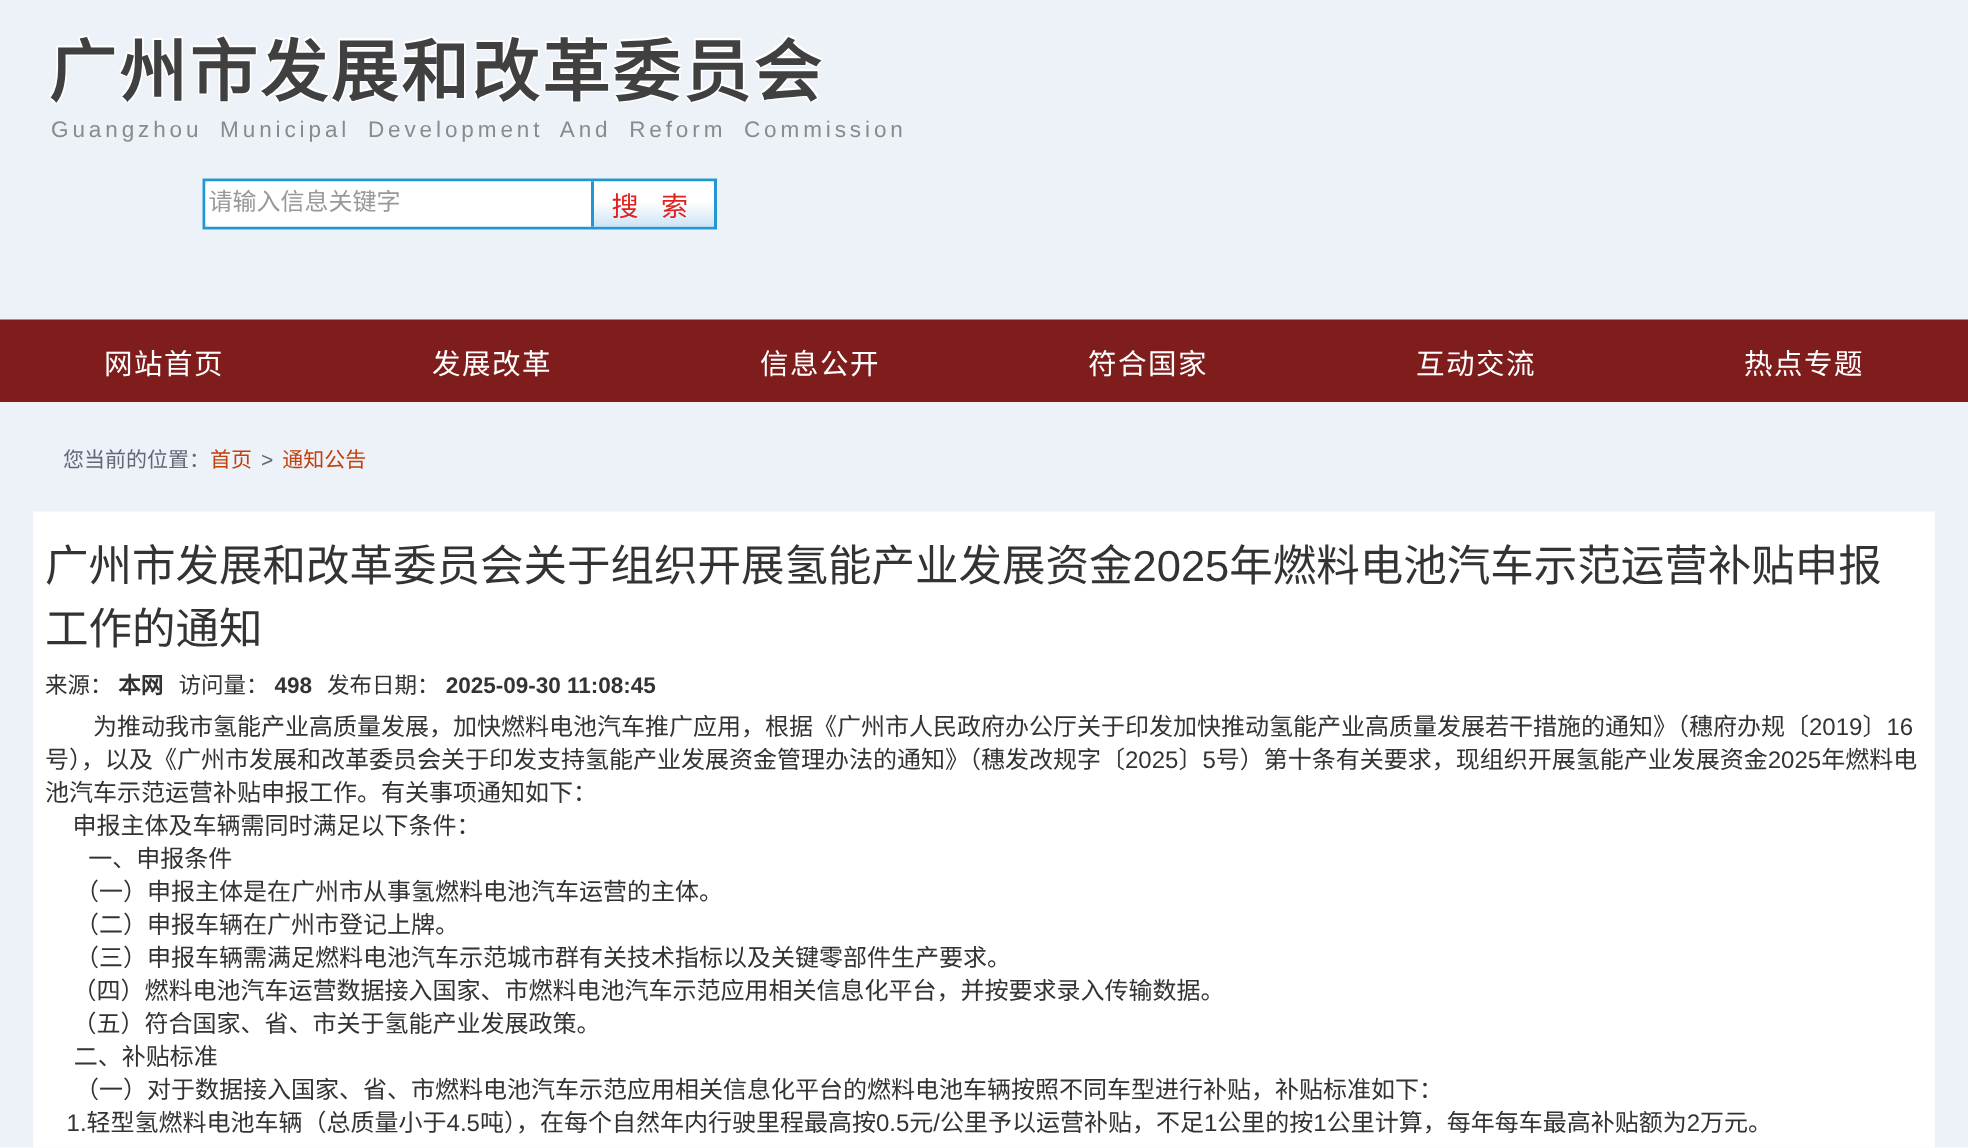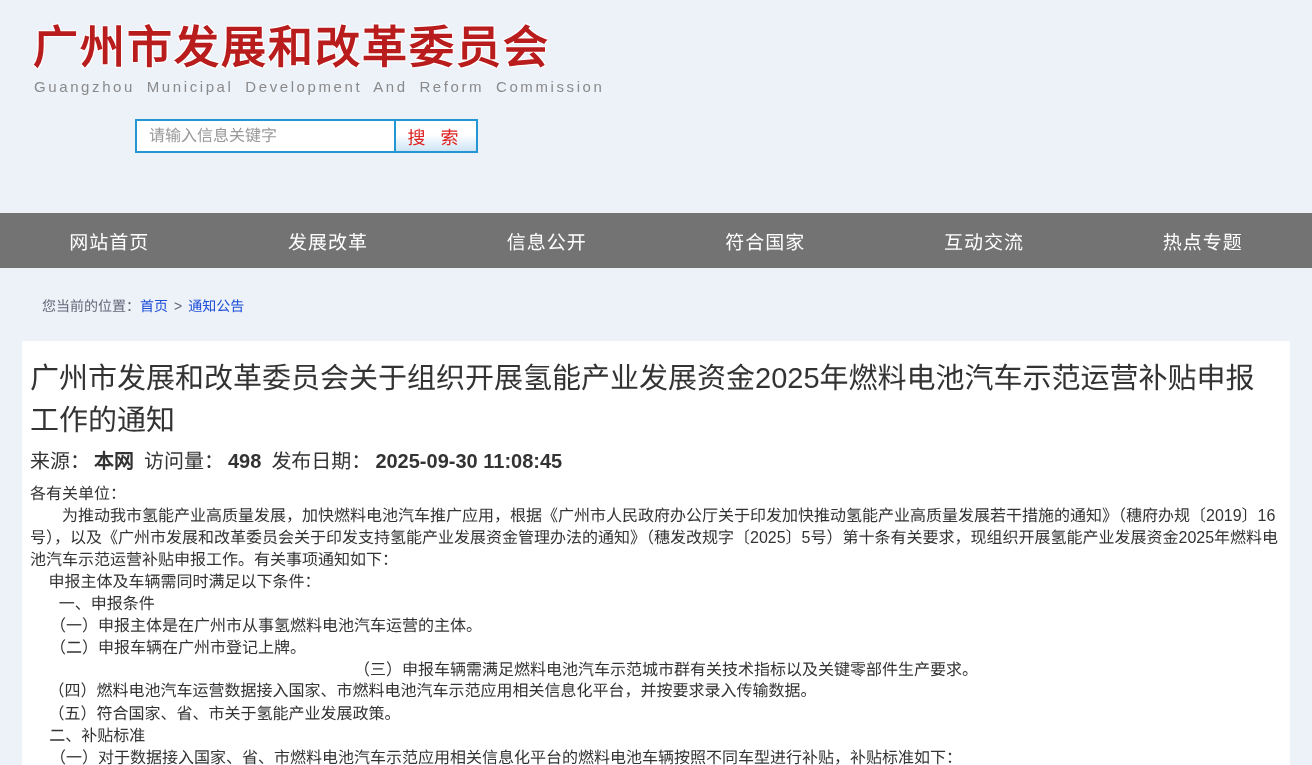--- a/index.html
+++ b/index.html
@@ -11,21 +11,21 @@
     background: #edf1f8;
     font-family: "Liberation Sans", "DejaVu Sans", sans-serif;
   }
 
   
   .site-header { padding: 22px 0 0 33px; height: 213px; }
   .site-title {
     margin: 0;
     font-size: 45px;
     font-weight: bold;
-    color: #b91c1c;
+    color: #404040;
     letter-spacing: 2px;
     line-height: 1.15;
     text-shadow: 1px 1px 0 #ffffff, -1px -1px 0 #ffffff, 1px -1px 0 #ffffff, -1px 1px 0 #ffffff;
   }
   .site-subtitle {
     margin: 4px 0 0 1px;
     font-size: 15px;
     color: #8a8a8a;
     letter-spacing: 2.6px;
     word-spacing: 5px;
@@ -35,79 +35,79 @@
     display: flex;
     border: 2px solid #2397d3;
     background: #ffffff;
     height: 34px;
     width: 343px;
   }
   .search-input {
     border: none;
     outline: none;
     width: 258px;
-    padding: 0 12px;
+    padding: 0 2px;
     font-size: 16px;
     color: #15803d;
     font-family: inherit;
   }
   .search-input::placeholder { color: #999; }
   .search-button {
     width: 82px;
     border: none;
     border-left: 2px solid #2397d3;
     background: linear-gradient(#ffffff 45%, #cde4f4);
     color: #dd2222;
     font-size: 18px;
     letter-spacing: 5px;
     padding-left: 5px;
     cursor: pointer;
     font-family: inherit;
   }
 
   
-  .main-nav { background: #737373; height: 55px; }
+  .main-nav { background: #7f1d1d; height: 55px; }
   .nav-list { display: flex; height: 100%; }
   .nav-item {
     flex: 1;
     display: flex;
     align-items: center;
     justify-content: center;
     color: #ffffff;
     font-size: 19px;
     letter-spacing: 1px;
     text-decoration: none;
     cursor: pointer;
   }
 
   
   .breadcrumb {
     padding: 27px 0 26px 42px;
     font-size: 14px;
     color: #667;
   }
-  .breadcrumb a { color: #1d4ed8; text-decoration: none; cursor: pointer; }
+  .breadcrumb a { color: #c2410c; text-decoration: none; cursor: pointer; }
   .crumb-sep { margin: 0 6px; }
 
   
   .panel {
     margin: 0 22px;
     background: #ffffff;
     padding: 16px 8px 80px 8px;
     min-height: 430px;
   }
   .article-title {
     margin: 0 0 4px 0;
     font-size: 29px;
     line-height: 1.45;
     font-weight: normal;
     color: #333;
   }
   .article-meta {
-    font-size: 20px;
+    font-size: 15px;
     color: #333;
     margin: 4px 0 9px 0;
   }
   .article-meta .v { font-weight: bold; margin-right: 10px; }
   .article-meta .l { margin-right: 4px; }
   .article-body { }
   .para {
     margin: 0;
     font-size: 16px;
     line-height: 22px;
@@ -144,26 +144,25 @@
   <span>您当前的位置：</span><a>首页</a><span class="crumb-sep">&gt;</span><a>通知公告</a>
 </div>
 
 <main class="panel">
   <h2 class="article-title">广州市发展和改革委员会关于组织开展氢能产业发展资金2025年燃料电池汽车示范运营补贴申报工作的通知</h2>
   <div class="article-meta">
     <span class="l">来源：</span><span class="v">本网</span><span class="l">访问量：</span><span class="v">498</span><span class="l">发布日期：</span><span class="v">2025-09-30 11:08:45</span>
   </div>
   <div class="article-body">
 
-  <p class="para" style="margin-left: 0em;">各有关单位：</p>
       <p class="para" style="text-indent: 2em;">为推动我市氢能产业高质量发展，加快燃料电池汽车推广应用，根据《广州市人民政府办公厅关于印发加快推动氢能产业高质量发展若干措施的通知》（穗府办规〔2019〕16号），以及《广州市发展和改革委员会关于印发支持氢能产业发展资金管理办法的通知》（穗发改规字〔2025〕5号）第十条有关要求，现组织开展氢能产业发展资金2025年燃料电池汽车示范运营补贴申报工作。有关事项通知如下：</p>
       <p class="para" style="margin-left: 1.15em;">申报主体及车辆需同时满足以下条件：</p>
       <p class="para" style="margin-left: 1.8em;">一、申报条件</p>
       <p class="para" style="margin-left: 1.25em;">（一）申报主体是在广州市从事氢燃料电池汽车运营的主体。</p>
       <p class="para" style="margin-left: 1.25em; font-family: Liberation Serif, serif;">（二）申报车辆在广州市登记上牌。</p>
-      <p class="para" style="margin-left: 1.25em; text-align: center;">（三）申报车辆需满足燃料电池汽车示范城市群有关技术指标以及关键零部件生产要求。</p>
+      <p class="para" style="margin-left: 1.25em;">（三）申报车辆需满足燃料电池汽车示范城市群有关技术指标以及关键零部件生产要求。</p>
       <p class="para" style="margin-left: 1.15em; font-family: Liberation Mono, monospace;">（四）燃料电池汽车运营数据接入国家、市燃料电池汽车示范应用相关信息化平台，并按要求录入传输数据。</p>
       <p class="para" style="margin-left: 1.15em;">（五）符合国家、省、市关于氢能产业发展政策。</p>
       <p class="para" style="margin-left: 1.2em;">二、补贴标准</p>
       <p class="para" style="margin-left: 1.25em;">（一）对于数据接入国家、省、市燃料电池汽车示范应用相关信息化平台的燃料电池车辆按照不同车型进行补贴，补贴标准如下：</p>
       <p class="para" style="margin-left: 0.9em;">1.轻型氢燃料电池车辆（总质量小于4.5吨），在每个自然年内行驶里程最高按0.5元/公里予以运营补贴，不足1公里的按1公里计算，每年每车最高补贴额为2万元。</p>
     </div>
 </main>
 
 </body></html>

